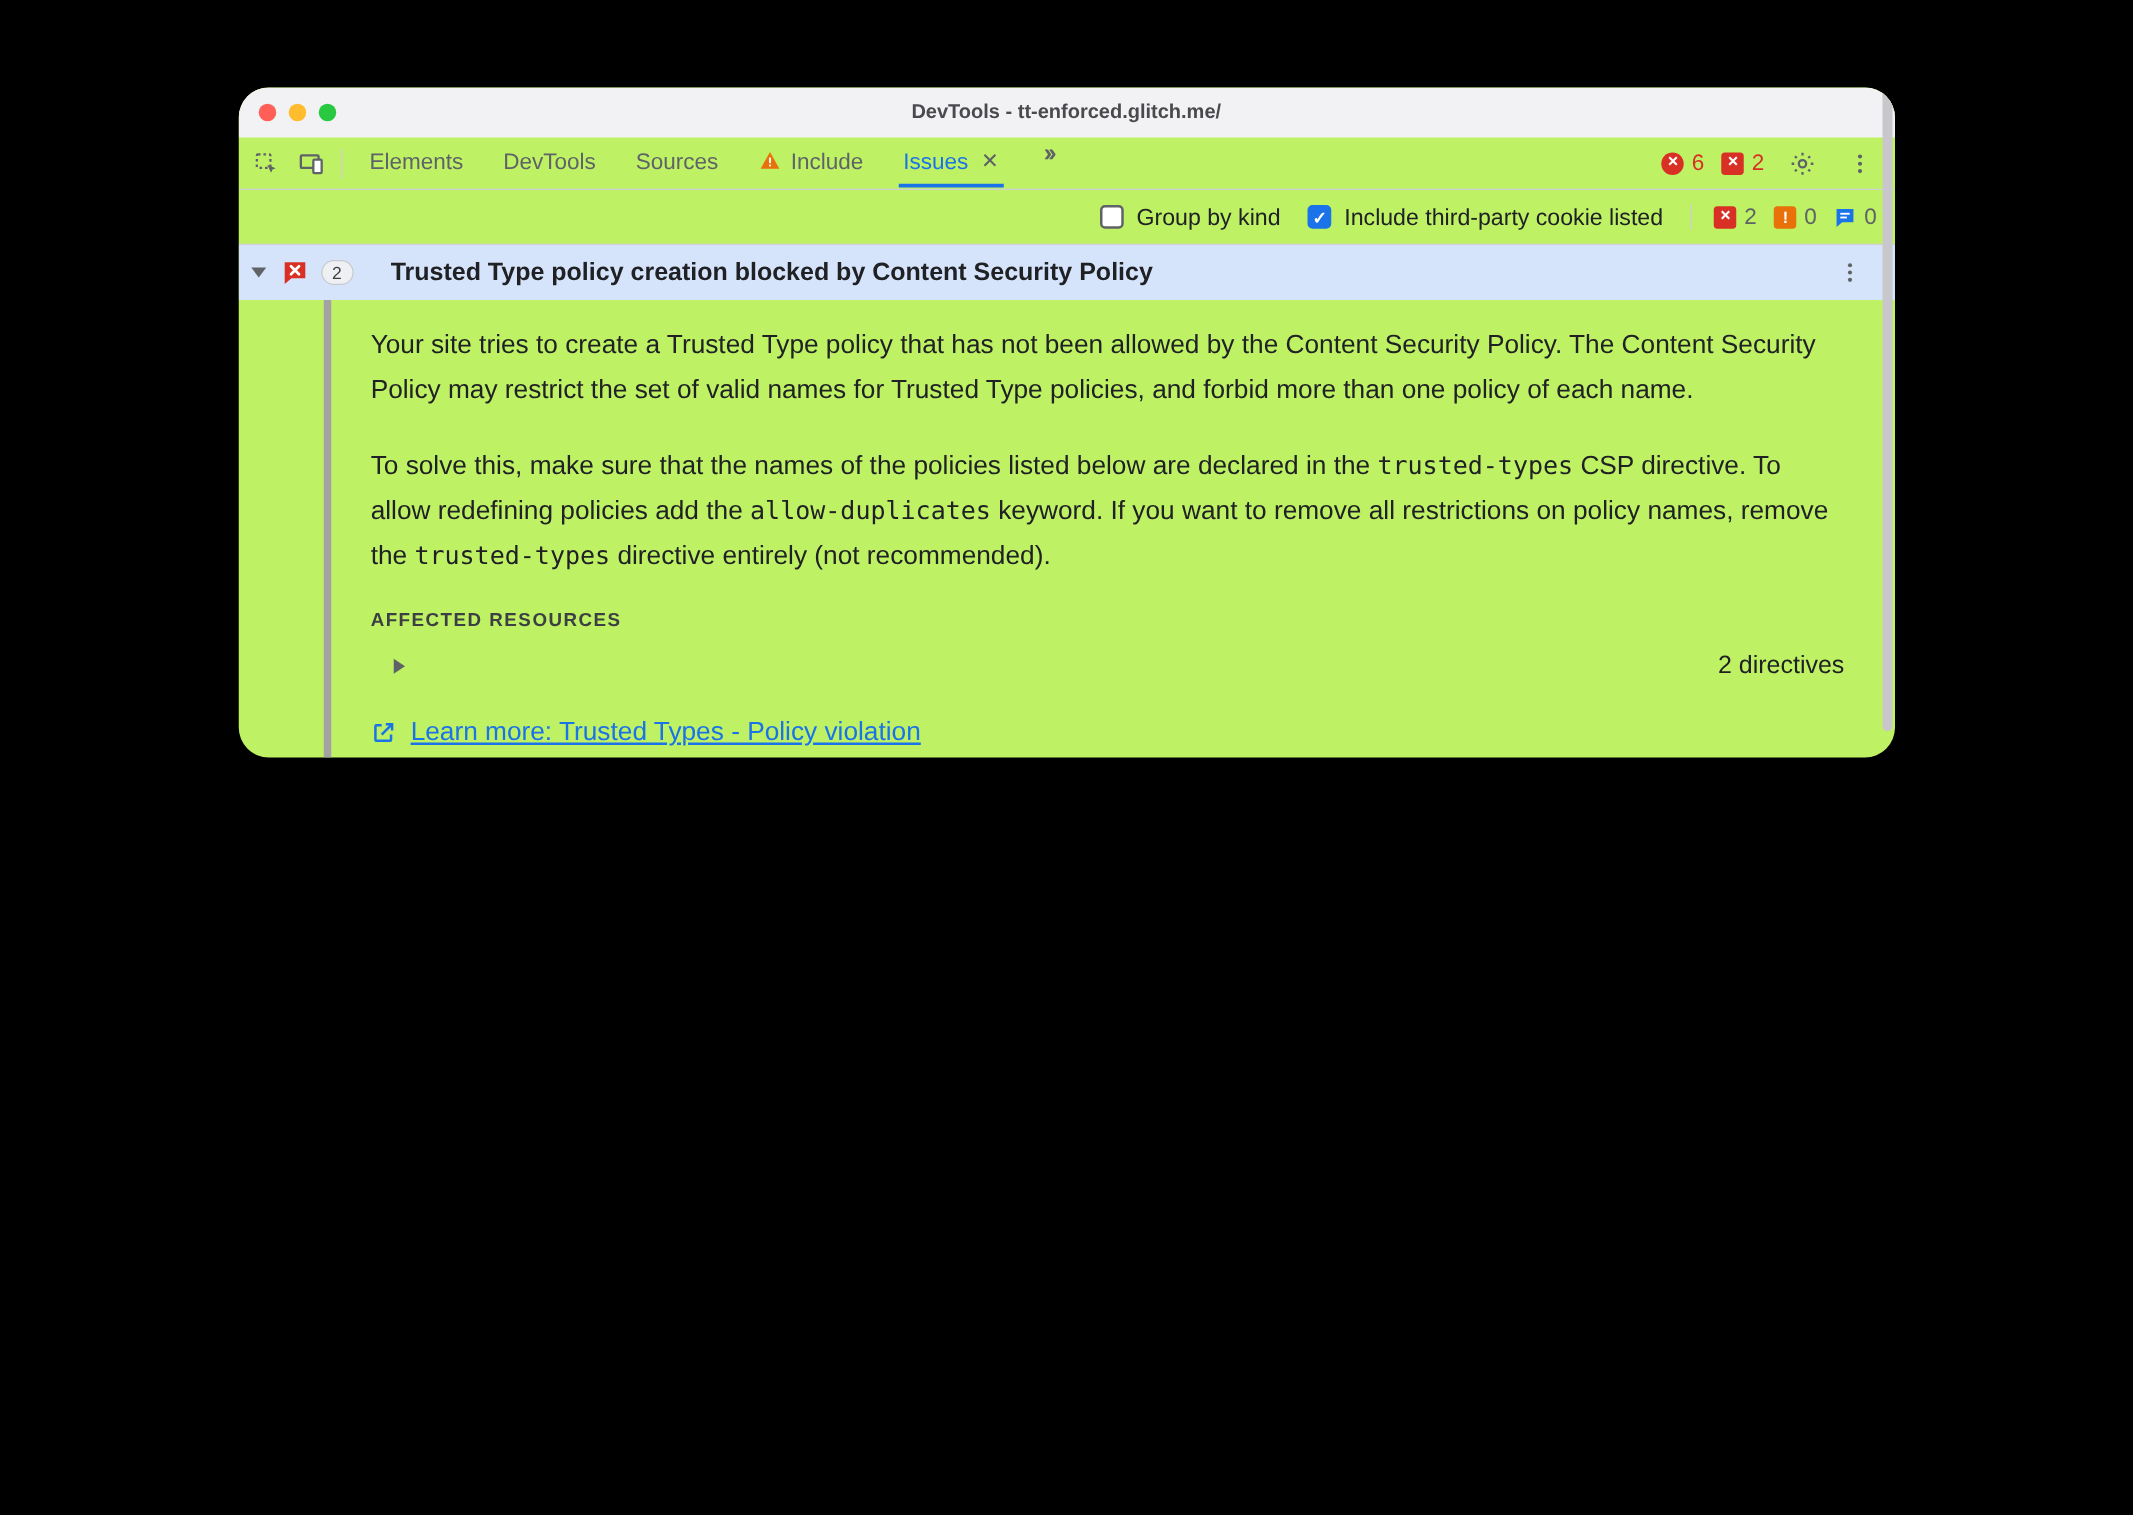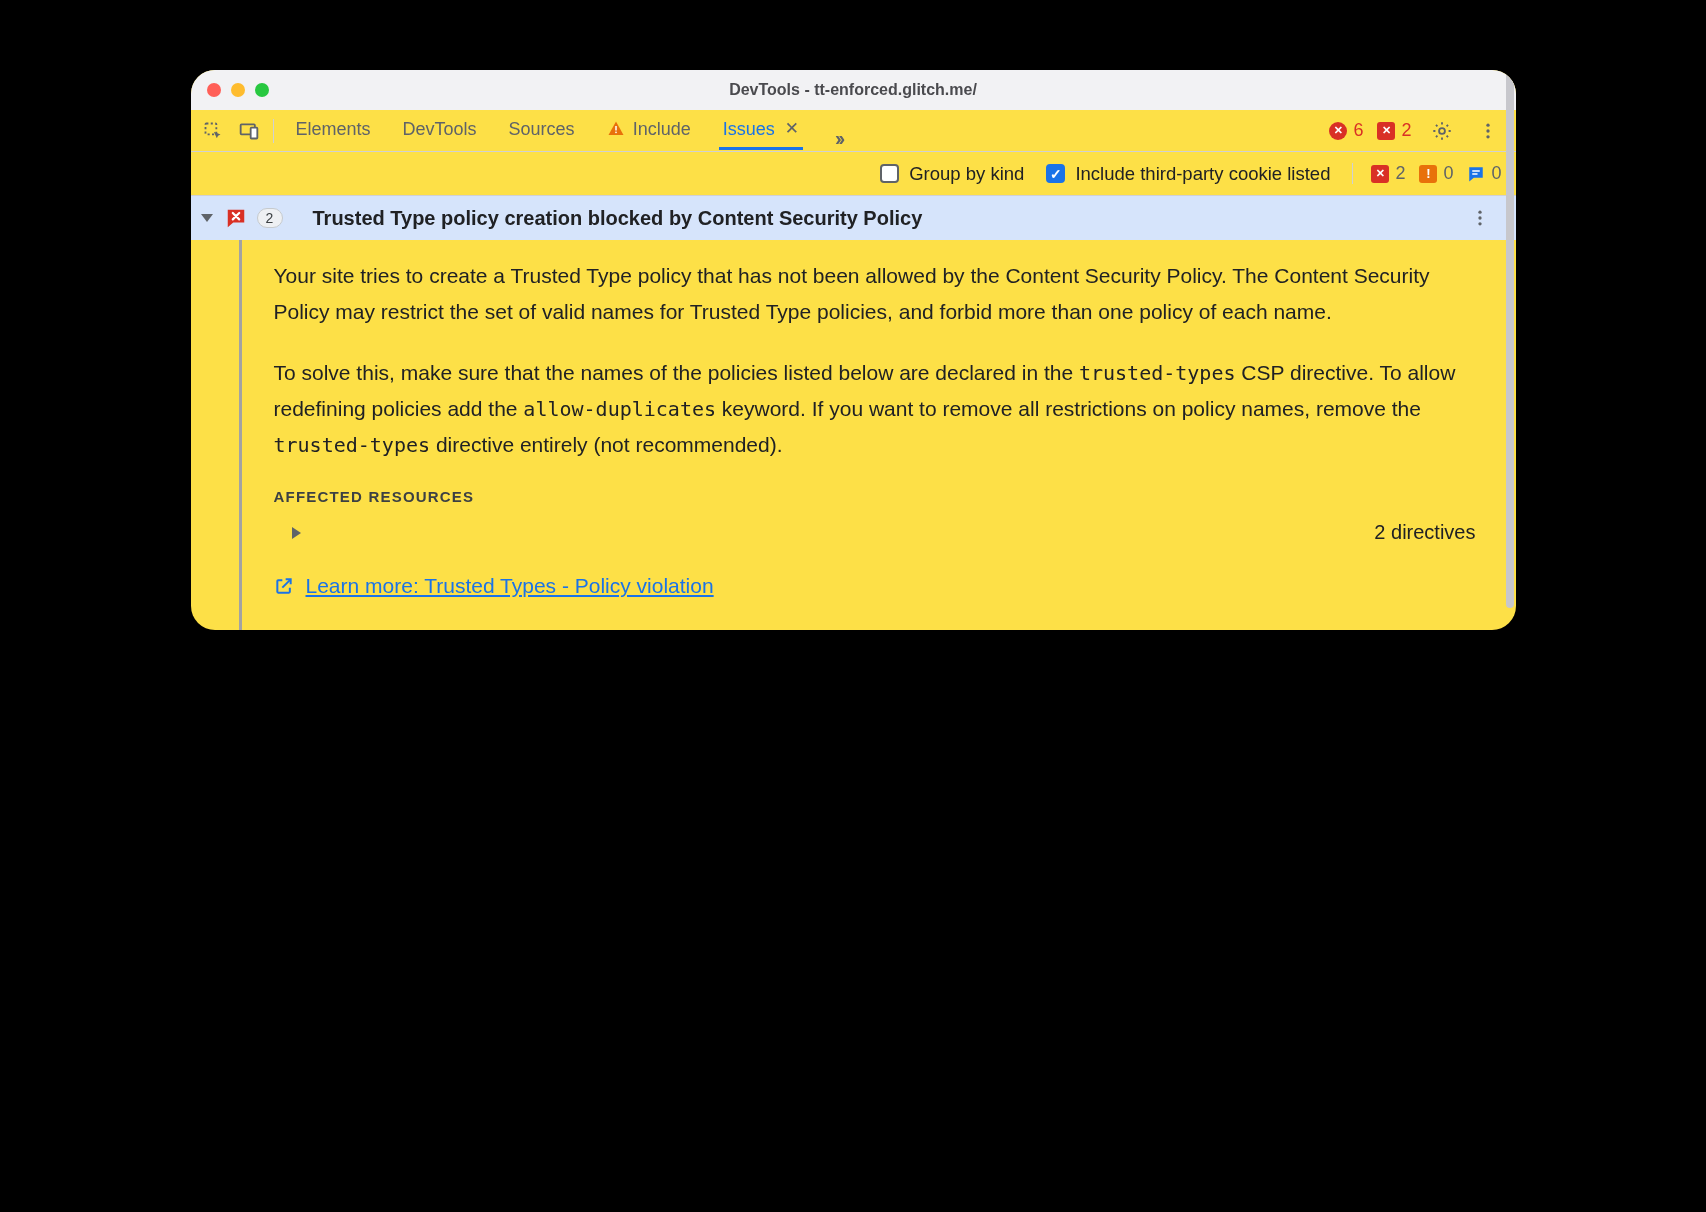--- a/index.html
+++ b/index.html
@@ -10,21 +10,21 @@
     font-size: 14px;
     color: #202124;
     -webkit-font-smoothing: antialiased;
     display: flex;
     align-items: flex-start;
     justify-content: center;
   }
   .window {
     width: 1325px;
     margin-top: 70px;
-    background: #fde047;
+    background: #bef264;
     border-radius: 24px;
     overflow: hidden;
     box-shadow: 0 10px 50px rgba(0,0,0,.5);
     position: relative;
   }
   .titlebar {
     height: 40px;
     background: #f2f2f4;
     display: flex;
     align-items: center;
@@ -44,21 +44,21 @@
     display: flex; align-items: center;
     border-bottom: 1px solid #d0d0d4;
     padding: 0 6px;
     gap: 4px;
   }
   .icon-btn {
     width: 32px; height: 32px; display: flex; align-items: center; justify-content: center;
     color: #5f6368; border-radius: 3px;
   }
   .vdiv { width: 1px; height: 24px; background: #d0d0d4; margin: 0 4px; }
-  .tabs { display: flex; align-items: flex-end; gap: 24px; margin-left: 10px; }
+  .tabs { display: flex; align-items: flex-start; gap: 24px; margin-left: 10px; }
   .tab {
     font-size: 18px; color: #5f6368; padding: 8px 4px 9px 4px;
     display: flex; align-items: center; gap: 8px;
     border-bottom: 3px solid transparent;
     line-height: 1;
   }
   .tab.active { color: #1a73e8; border-bottom-color: #1a73e8; font-weight: 400; }
   .tab.warn-dot svg { width: 18px; height: 18px; }
   .close-x { font-size: 17px; color: #5f6368; margin-left: 2px; }
   .chev2 { color: #5f6368; font-size: 20px; font-weight: 600; letter-spacing: -3px; margin-left: 8px; }
@@ -113,23 +113,23 @@
   }
   .count-pill {
     min-width:26px; height:20px; border-radius:10px; background:#eef0f3; border:1px solid #c6cacd;
     display:inline-flex; align-items:center; justify-content:center;
     font-size:14px; color:#3c4043; padding:0 6px; font-weight:500;
   }
   .issue-title { font-size:20px; font-weight:600; color:#202124;margin-left:20px; }
   .issue-header .dots-right { margin-left:auto; margin-right:26px; color:#5f6368; }
 
   .issue-body {
-    border-left: 3px solid #a3a3a3;
-    margin-left: 48px;
-    padding: 18px 40px 32px 32px;
+    border-left: 6px solid #a3a3a3;
+    margin-left: 68px;
+    padding: 18px 40px 8px 32px;
   }
   .issue-body p { font-size: 21px; line-height: 1.7; color:#202124; margin-bottom: 26px; }
   .issue-body code {
     font-family: ui-monospace, SFMono-Regular, Menlo, Consolas, monospace;
     font-size: 20px;
   }
   .affected-label {
     font-size: 15px; letter-spacing: 1.2px; font-weight:600; color:#3c4043;
     text-transform: uppercase; margin-bottom: 16px; margin-top: 10px;
   }

